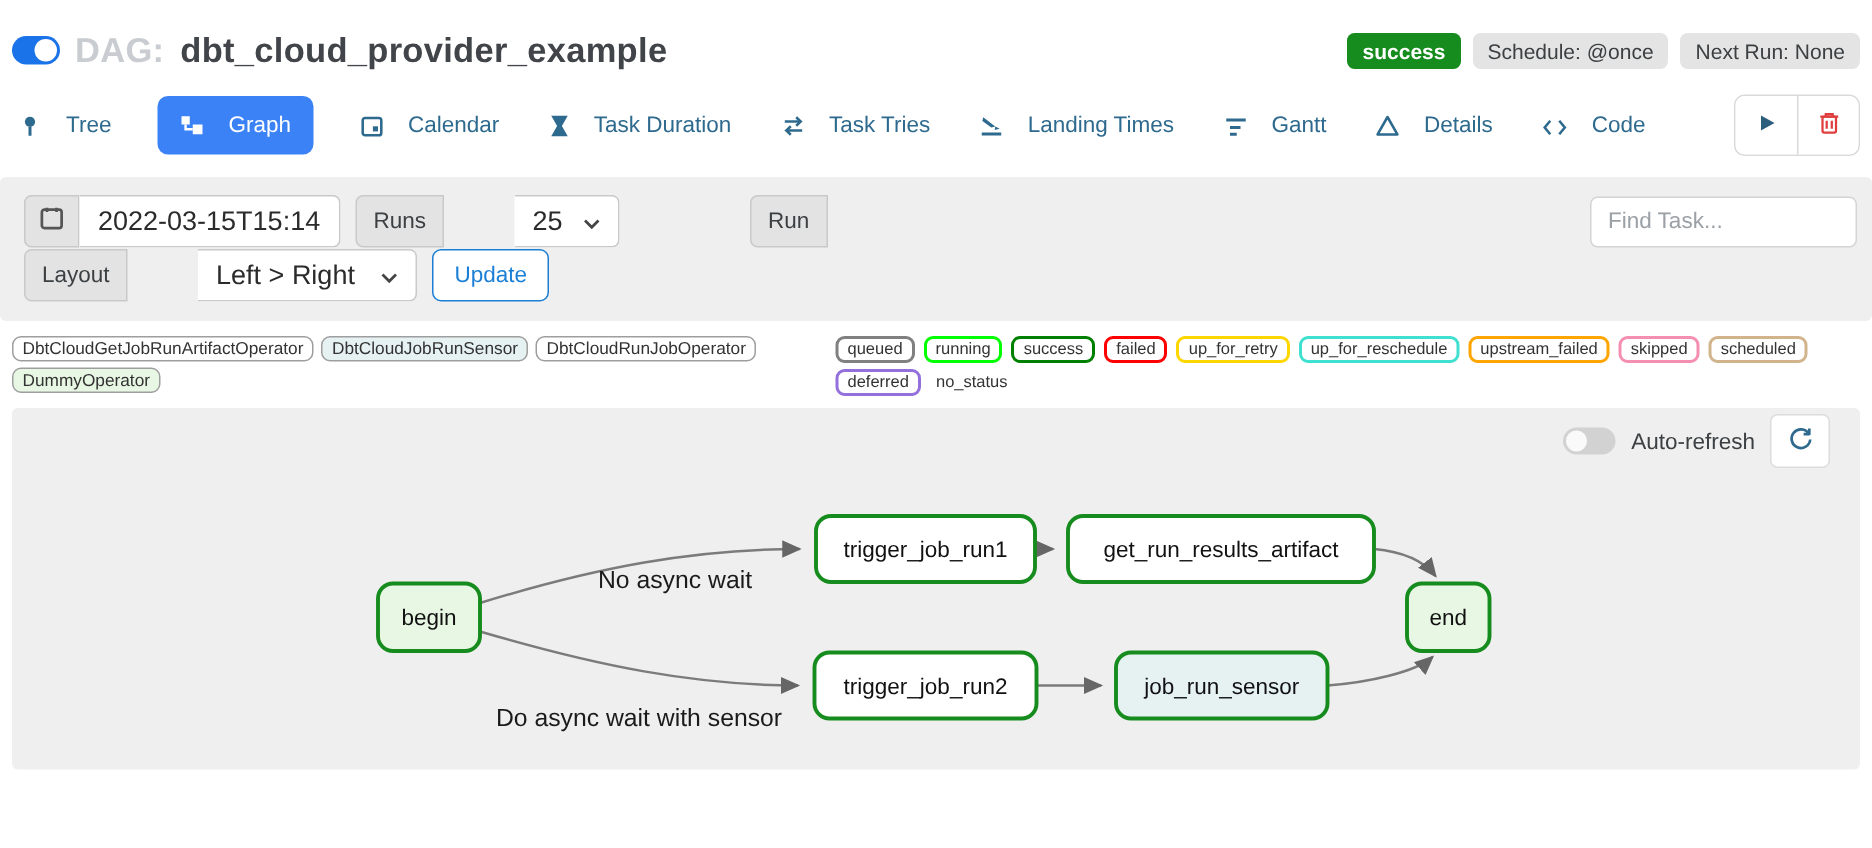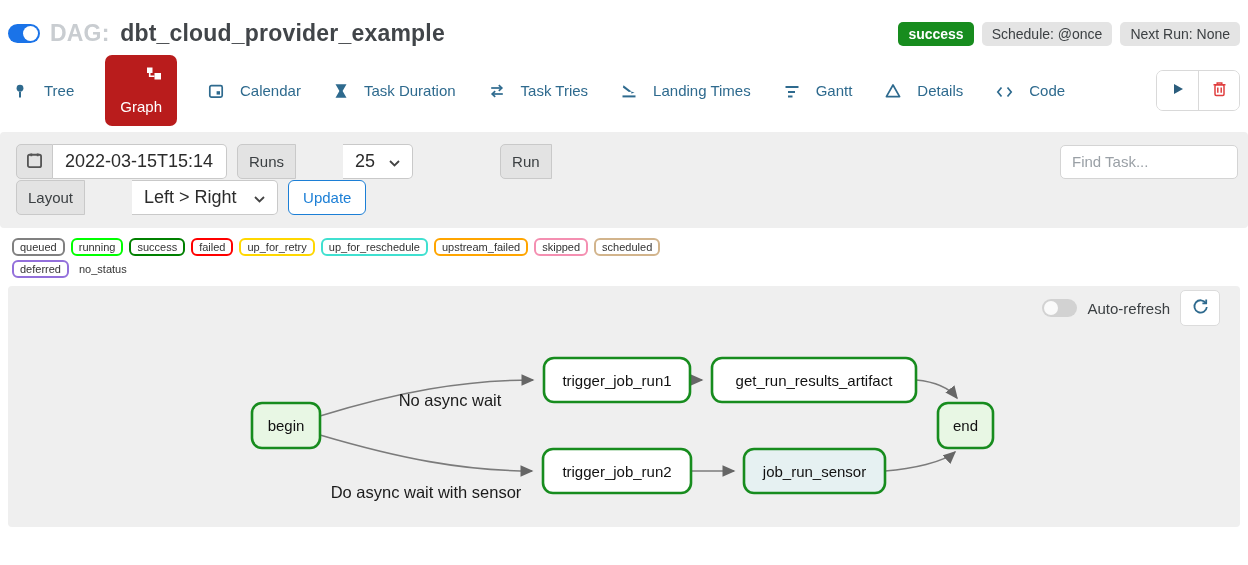--- a/index.html
+++ b/index.html
@@ -16,21 +16,21 @@
   .dag-title .dag-label { color:#c9cdd1; }
   .dag-title .dag-name { color:#414549; margin-left:4px; }
   .header-badges { margin-left:auto; display:flex; gap:8px; align-items:center; }
   .hbadge { font-size:14px; padding:4px 10px; border-radius:5px; background:#e4e4e4; color:#3c4043; }
   .hbadge.success { background:#178c1e; color:#fff; font-weight:bold; }
 
   
   .tabs { display:flex; align-items:center; padding:6px 8px 10px 12px; gap:33px; }
   .tab { display:flex; align-items:flex-end; gap:16px; color:#2e6a8e; font-size:15px; cursor:pointer; white-space:nowrap; }
   .tab svg { display:block; }
-  .tab.active { background:#b91c1c; color:#fff; padding:11px 15px; border-radius:7px; margin:-8px -2px;flex-direction:column; }
+  .tab.active { background:#3b82f6; color:#fff; padding:11px 15px; border-radius:7px; margin:-8px -2px; }
   .tab-actions { margin-left:auto; display:flex; border:1px solid #d9d9d9; border-radius:7px; overflow:hidden; background:#fff; }
   .tab-actions .act-btn { width:41px; height:39px; display:flex; align-items:center; justify-content:center; background:#fff; border:none; cursor:pointer; }
   .tab-actions .act-btn + .act-btn { border-left:1px solid #d9d9d9; }
 
   
   .filter-panel { background:#efefef; margin:4px 0 0 0; padding:12px 10px 13px 16px; border-radius:4px; }
   .filter-row { display:flex; align-items:center; }
   .filter-row + .filter-row { margin-top:1px; }
   .input-group { display:flex; align-items:stretch; margin-right:10px; height:35px; }
   .addon { background:#e3e3e3; border:1px solid #c9c9c9; color:#3c4043; font-size:15px;
@@ -229,20 +229,26 @@
           <span class="chev"><svg width="11" height="7" viewBox="0 0 11 7" fill="none" stroke="#444" stroke-width="1.8">
                 <path d="M1 1l4.5 4.5L10 1"></path>
               </svg></span>
         </span>
       </div>
       <button class="update-btn">Update</button>
     </div>
   </section>
 
   <section class="legend">
+    <div class="operators">
+      <span class="lbadge" style="background-color: rgb(255, 255, 255);">DbtCloudGetJobRunArtifactOperator</span>
+      <span class="lbadge" style="background-color: rgb(230, 241, 242);">DbtCloudJobRunSensor</span>
+      <span class="lbadge" style="background-color: rgb(255, 255, 255);">DbtCloudRunJobOperator</span>
+      <span class="lbadge" style="background-color: rgb(232, 247, 228);">DummyOperator</span>
+    </div>
     <div class="statuses">
       <span class="sbadge" style="border-color: rgb(128, 128, 128);">queued</span>
       <span class="sbadge" style="border-color: rgb(0, 255, 0);">running</span>
       <span class="sbadge" style="border-color: rgb(0, 128, 0);">success</span>
       <span class="sbadge" style="border-color: rgb(255, 0, 0);">failed</span>
       <span class="sbadge" style="border-color: rgb(255, 215, 0);">up_for_retry</span>
       <span class="sbadge" style="border-color: rgb(64, 224, 208);">up_for_reschedule</span>
       <span class="sbadge" style="border-color: rgb(255, 165, 0);">upstream_failed</span>
       <span class="sbadge" style="border-color: rgb(244, 143, 177);">skipped</span>
       <span class="sbadge" style="border-color: rgb(210, 180, 140);">scheduled</span>

